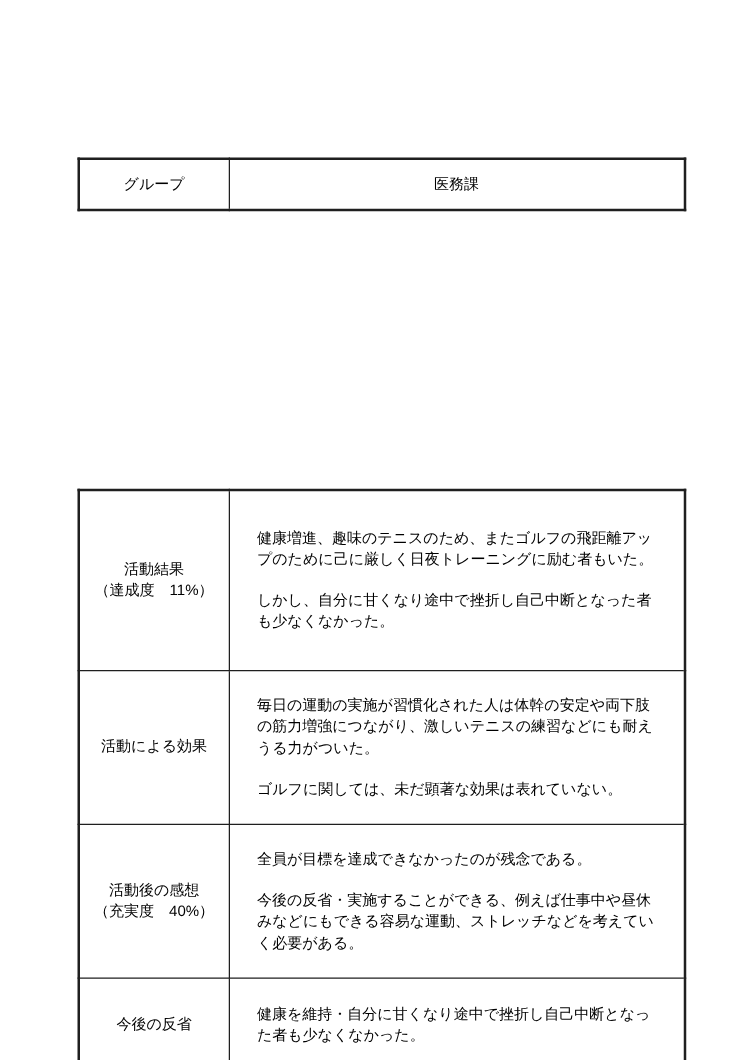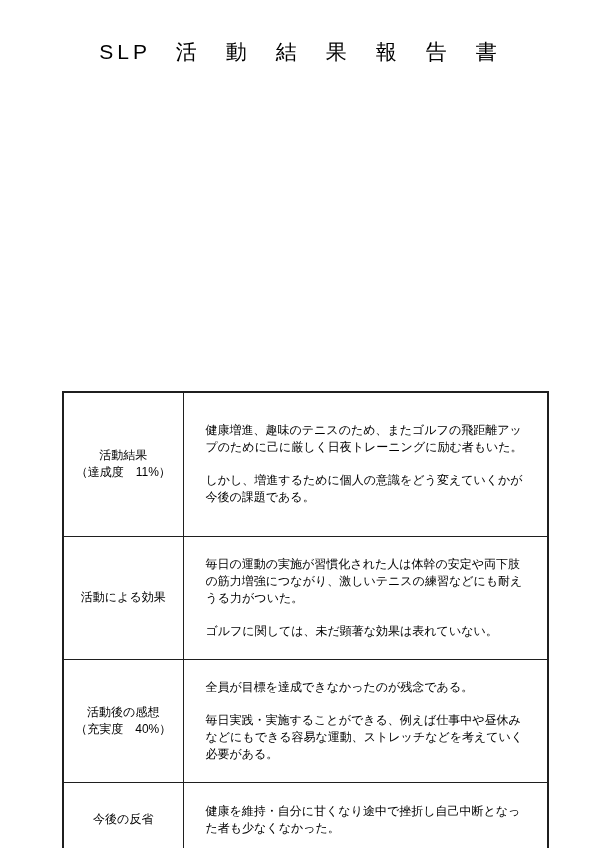--- a/index.html
+++ b/index.html
@@ -73,64 +73,67 @@
     padding: 0 2px;
   }
   .label-line { text-align: center; }
   .para { margin: 16px; }
 </style>
 </head>
 <body>
 
 <div class="page">
 
-  <div class="title">SLP　活　動　結　果　報　告　書</div>
 
   <table class="doc-table t1">
     <colgroup>
         <col class="c-label">
         <col class="c-value">
       </colgroup>
     <tbody>
+      <tr class="r41">
+        <td class="label-cell">グループ</td>
+        <td class="value-cell center">医務課</td>
+      </tr>
     </tbody>
   </table>
 
   <table class="doc-table t2">
     <colgroup>
         <col class="c-label">
         <col class="c-value">
       </colgroup>
     <tbody>
       <tr class="r144">
         <td class="label-cell">
           <div class="label-line">活動結果</div>
           <div class="label-line">（達成度　11%）</div>
         </td>
         <td class="value-cell">
           <p class="para">健康増進、趣味のテニスのため、またゴルフの飛距離アップのために己に厳しく日夜トレーニングに励む者もいた。</p>
-          <p class="para">しかし、増進するために個人の意識をどう変えていくかが今後の課題である。</p>
+          <p class="para">しかし、自分に甘くなり途中で挫折し自己中断となった者も少なくなかった。</p>
         </td>
       </tr>
       <tr class="r64">
         <td class="label-cell">
           <div class="label-line">活動による効果</div>
         </td>
         <td class="value-cell">
           <p class="para">毎日の運動の実施が習慣化された人は体幹の安定や両下肢の筋力増強につながり、激しいテニスの練習などにも耐えうる力がついた。</p>
           <p class="para">ゴルフに関しては、未だ顕著な効果は表れていない。</p>
         </td>
       </tr>
       <tr class="r87">
         <td class="label-cell">
           <div class="label-line">活動後の感想</div>
           <div class="label-line">（充実度　40%）</div>
         </td>
         <td class="value-cell">
           <p class="para">全員が目標を達成できなかったのが残念である。</p>
-          <p class="para">毎日実践・実施することができる、例えば仕事中や昼休みなどにもできる容易な運動、ストレッチなどを考えていく必要がある。</p>
+          <p class="para">今後の反省・実施することができる、例えば仕事中や昼休みなどにもできる容易な運動、ストレッチなどを考えていく必要がある。</p>
         </td>
       </tr>
       <tr class="r76">
         <td class="label-cell">
           <div class="label-line">今後の反省</div>
         </td>
         <td class="value-cell">
           <p class="para">健康を維持・自分に甘くなり途中で挫折し自己中断となった者も少なくなかった。</p>
         </td>
       </tr>

